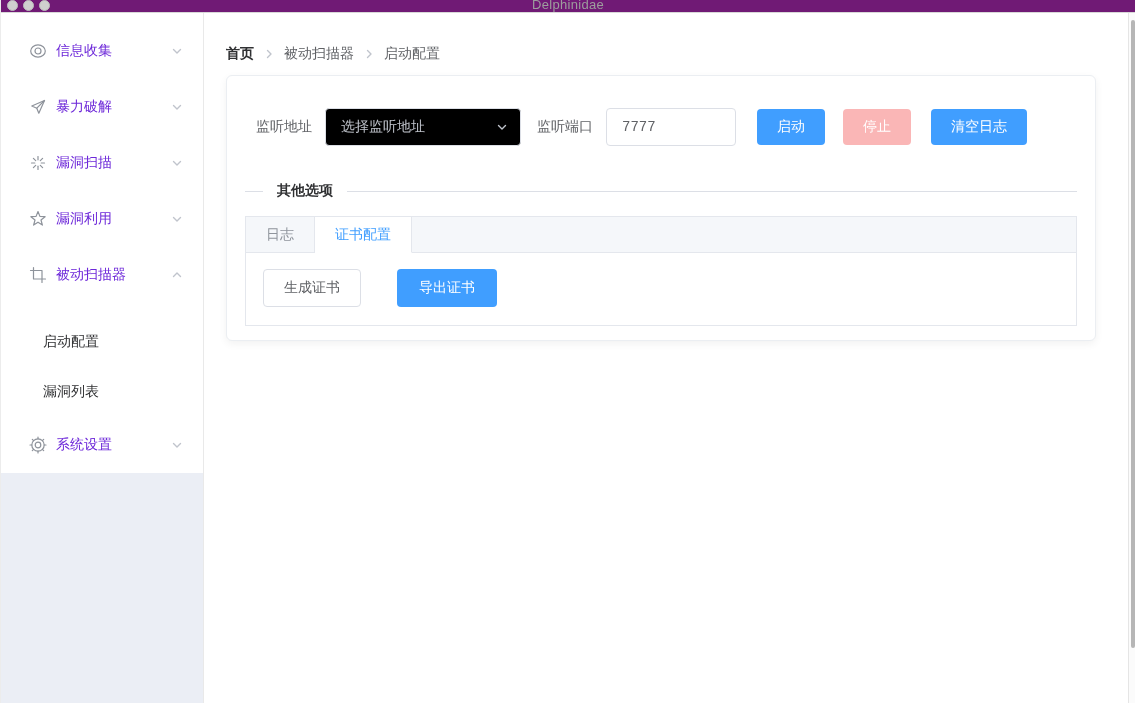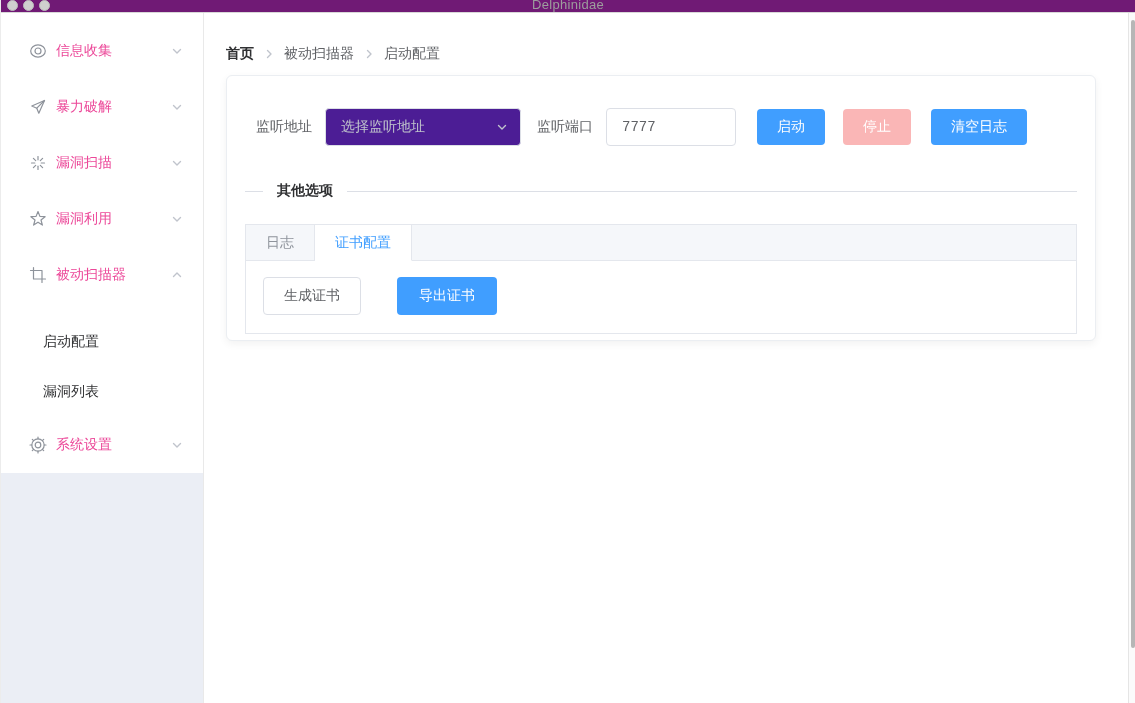--- a/index.html
+++ b/index.html
@@ -14,21 +14,21 @@
   .win-title { position:absolute; left:0; right:0; top:-3px; text-align:center; font-size:13px; color:#9d9d9d; letter-spacing:.3px; }
 
   
   .app { position:absolute; top:13px; left:0; right:7px; bottom:0; display:flex; }
 
   
   .sidebar { width:203px; flex:none; display:flex; flex-direction:column; border-right:1px solid #e9e9e9; background:#fff; }
   .menu { padding-top:10px; background:#fff; }
   .menu-item { height:56px; display:flex; align-items:center; padding:0 20px 0 28px; cursor:pointer; }
   .menu-item .mi-icon { width:18px; height:18px; flex:none; margin-right:9px; }
-  .menu-item .mi-label { flex:1; font-size:14px; color:#ec4899; }
+  .menu-item .mi-label { flex:1; font-size:14px; color:#6d28d9; }
   .chev { width:12px; height:12px; flex:none; }
   .submenu { padding-top:14px; }
   .submenu-item { height:50px; display:flex; align-items:center; padding-left:42px; font-size:14px; color:#303133; cursor:pointer; }
   .side-filler { flex:1; background:#ebeef5; }
 
   svg.ic { stroke:#8e939b; fill:none; stroke-width:1.2; stroke-linecap:round; stroke-linejoin:round; }
   svg.chev-ic { stroke:#c0c4cc; fill:none; stroke-width:1.4; stroke-linecap:round; stroke-linejoin:round; }
 
   
   .main { flex:1; background:#fff; min-width:0; }
@@ -37,36 +37,36 @@
   .bc-link { color:#606266; cursor:pointer; }
   .bc-current { color:#606266; }
   .bc-sep { margin:0 9px; display:flex; align-items:center; }
 
   .card { margin:12px 0 0 22px; width:870px; height:266px; background:#fff; border:1px solid #ebeef2; border-radius:6px;
           box-shadow:0 3px 9px rgba(0,0,0,.055); padding:32px 18px 20px; }
 
   .form-row { display:flex; align-items:center; margin-left:11px; }
   .f-label { font-size:14px; color:#606266; white-space:nowrap; }
   .sel { width:196px; height:38px; border:1px solid #dcdfe6; border-radius:4px; margin-left:13px;
-         display:flex; align-items:center; padding:0 12px 0 15px; background:#4c1d95; cursor:pointer; }
+         display:flex; align-items:center; padding:0 12px 0 15px; background:#000000; cursor:pointer; }
   .sel-ph { flex:1; font-size:14px; color:#c0c4cc; }
   .txt-input { width:130px; height:38px; border:1px solid #dcdfe6; border-radius:4px; margin-left:13px;
                padding:0 15px; font-size:14px; color:#606266; outline:none; font-family:Liberation Mono, monospace; }
   .btn { height:36px; border:none; border-radius:4px; font-size:14px; color:#fff; cursor:pointer;
          font-family:"Liberation Sans",sans-serif; padding:0 20px; white-space:nowrap; }
   .btn-primary { background:#409EFF; }
   .btn-danger-disabled { background:#fab6b6; cursor:not-allowed; }
   .ml21 { margin-left:21px; } .ml18 { margin-left:18px; } .ml20 { margin-left:20px; } .ml16 { margin-left:16px; }
 
   .divider { display:flex; align-items:center; margin-top:36px; }
   .div-line-short { width:18px; height:1px; background:#dcdfe6; flex:none; }
   .div-text { margin:0 14px; font-size:14px; font-weight:bold; color:#303133; white-space:nowrap; }
   .div-line-long { flex:1; height:1px; background:#dcdfe6; }
 
-  .tabs { margin-top:24px; border:1px solid #e4e7ed; border-bottom:none; }
+  .tabs { margin-top:16px; border:1px solid #e4e7ed; border-bottom:none; }
   .tab-header { display:flex; background:#f5f7fa; }
   .tab { height:36px; display:flex; align-items:center; padding:0 20px; font-size:14px; color:#8f949c;
          border-right:1px solid #e4e7ed; border-bottom:1px solid #e4e7ed; cursor:pointer; background:transparent; }
   .tab.active { background:#fff; color:#409EFF; border-bottom-color:transparent; }
   .tab-filler { flex:1; border-bottom:1px solid #e4e7ed; }
   .tab-content { background:#fff; padding:16px 17px 18px; display:flex; align-items:center;
                  border-bottom:1px solid #e4e7ed; border-top:none; }
   .btn-plain { height:38px; padding:0 20px; background:#fff; border:1px solid #dcdfe6; border-radius:4px;
                font-size:14px; color:#606266; cursor:pointer; font-family:"Liberation Sans",sans-serif; }
   .btn-export { height:38px; padding:0 22px; margin-left:36px; }

